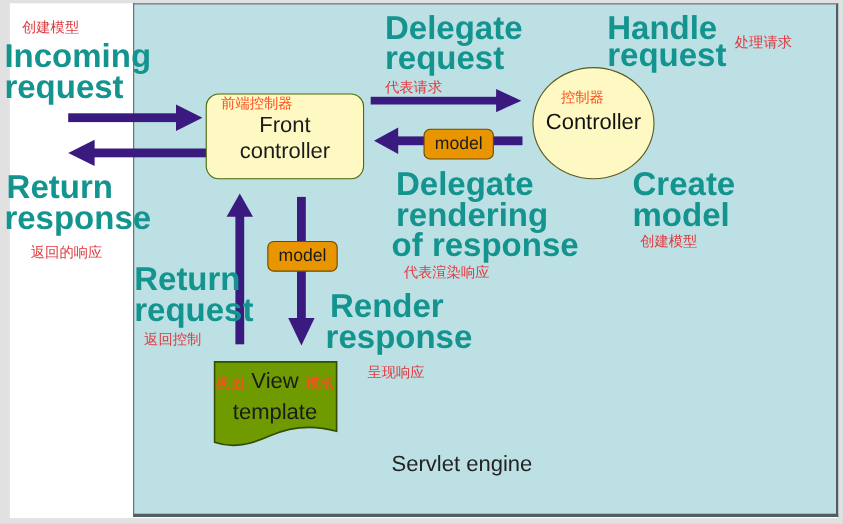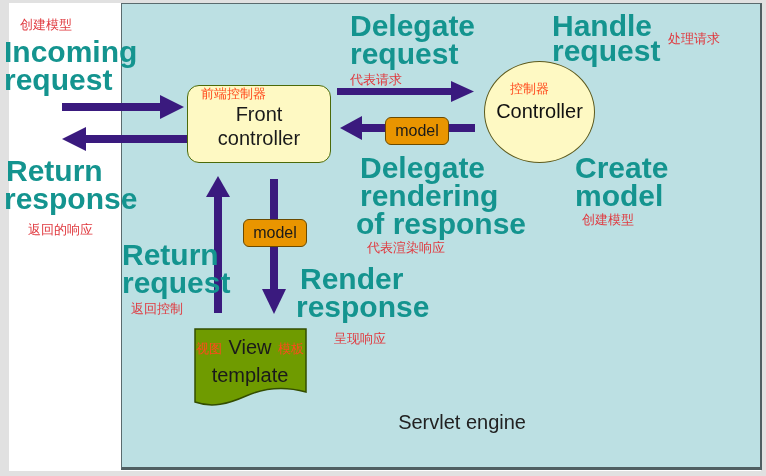--- a/index.html
+++ b/index.html
@@ -56,21 +56,21 @@
     background: #e99500; border: 1.5px solid #6b4a00; border-radius: 6px;
     box-sizing: border-box; text-align: center; line-height: 25px;
     font-size: 16px; color: #1a1a1a;
   }
   .view-svg { position: absolute; left: 194px; top: 328px; }
   .view-label {
     position: absolute; left: 194px; top: 333px; width: 112px; text-align: center;
     font-size: 20px; line-height: 28px; color: #1a1a1a;
   }
   .servlet {
-    position: absolute; left: 356px; top: 409px; width: 170px; text-align: right;
+    position: absolute; left: 356px; top: 409px; width: 170px; text-align: left;
     font-size: 20px; line-height: 26px; color: #222;
   }
 </style>
 </head>
 <body>
 
 <div class="sheet"></div>
 <div class="engine"></div>
 
 <svg class="arrows" width="766" height="476">

